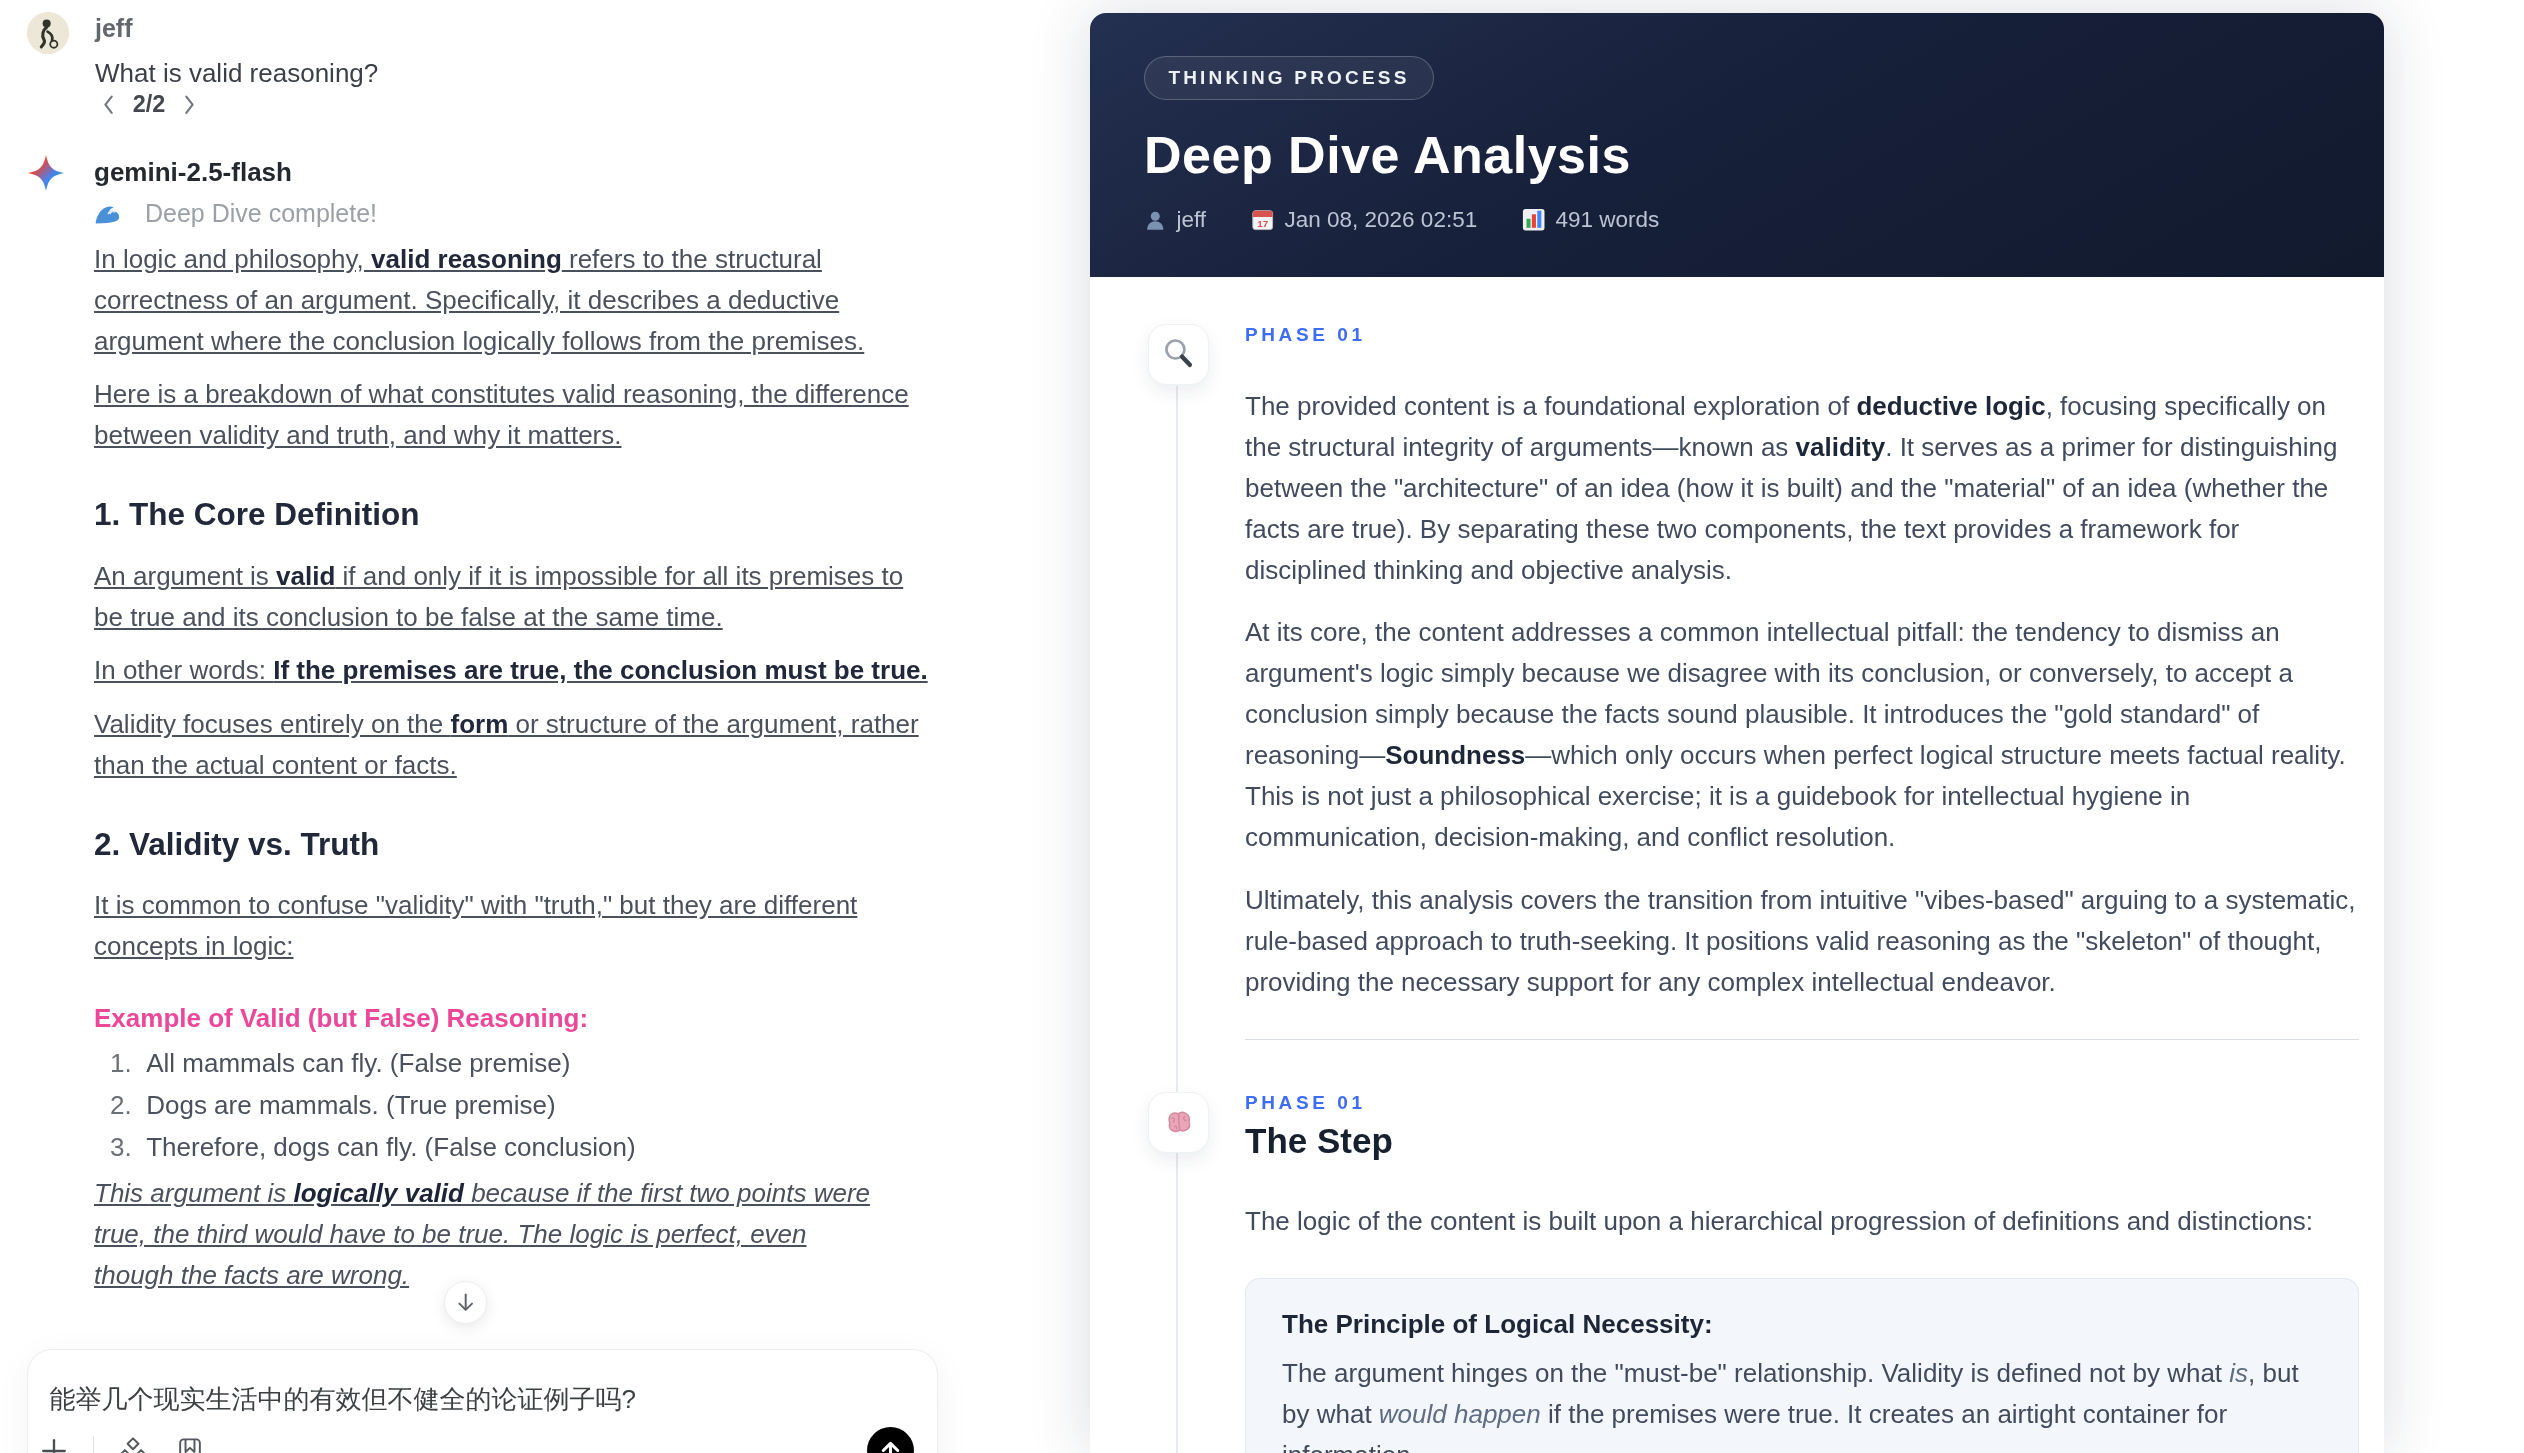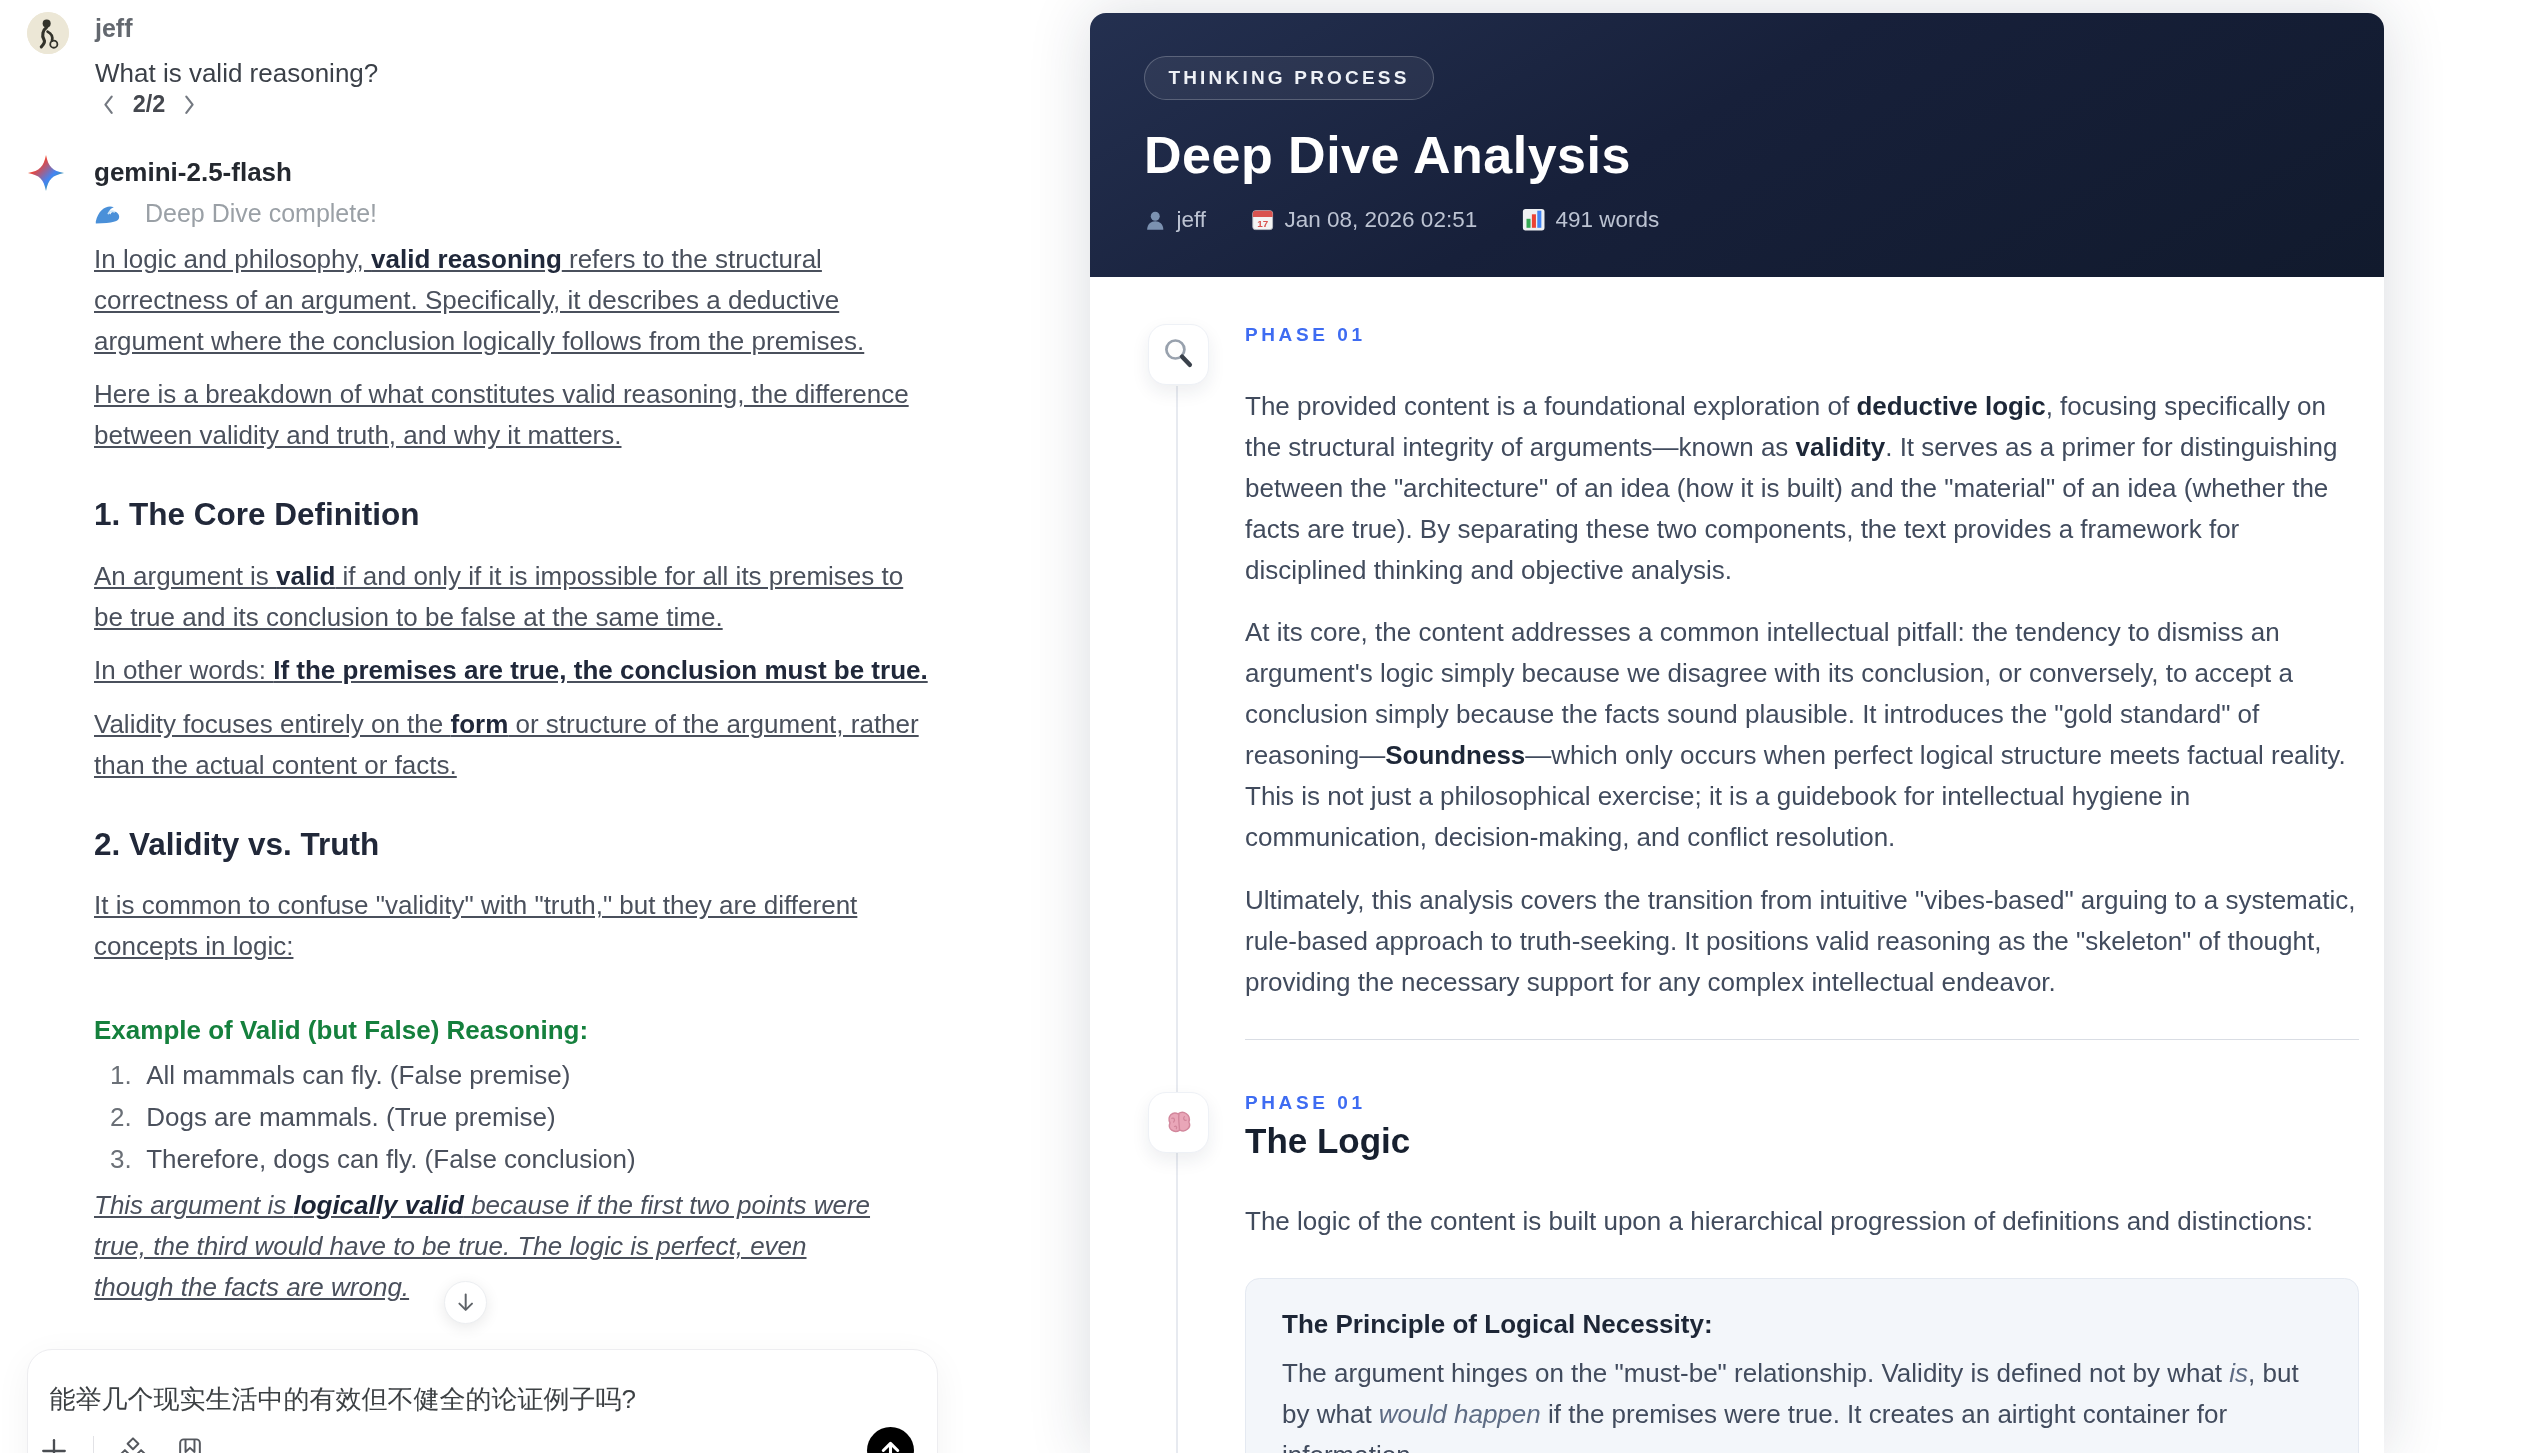--- a/index.html
+++ b/index.html
@@ -16,21 +16,21 @@
   .pager-count{font-size:23.4px;font-weight:bold;color:#44474e;}
   .icon-btn{background:none;border:none;padding:0;cursor:pointer;display:flex;align-items:center;}
   .msg-assistant{margin-top:34px;}
   .assistant-head{display:flex;gap:29px;}
   .gem-icon{width:38px;height:38px;flex:0 0 38px;margin-top:1.8px;}
   .model-name{font-size:26px;font-weight:bold;color:#24282f;line-height:1.1;margin-top:5.4px;}
   .status-line{display:flex;align-items:center;gap:24px;margin-top:12.6px;font-size:25px;color:#9aa0a6;}
   .md{margin-left:67px;width:843px;margin-top:10.8px;}
   .md p{font-size:26px;line-height:41px;color:#4a505c;margin:0 0 12.6px;text-decoration:underline;}
   .md h3{font-size:31.5px;line-height:1.2;color:#212839;margin:40px 0 21.6px;font-weight:bold;}
-  .md .ex-head{font-size:26px;font-weight:bold;color:#15803d;margin:48px 0 9px;}
+  .md .ex-head{font-size:26px;font-weight:bold;color:#ec4899;margin:36px 0 9px;}
   .md ul{list-style:none;margin:1.8px 0 7.2px;padding:0 0 0 51px;}
   .md ul li{position:relative;font-size:26px;line-height:41px;color:#4a505c;margin-bottom:5.4px;}
   .md ul li::before{content:'';position:absolute;left:-25px;top:16px;width:8px;height:8px;border-radius:50%;background:#c7cad0;}
   .md ol{margin:1.8px 0 5.4px;padding:0 0 0 45px;}
   .md ol li{font-size:26px;line-height:41px;color:#4a505c;margin-bottom:0.9px;padding-left:7.2px;}
   .md ol li::marker{color:#6b7077;}
   .note{font-style:italic;margin-left:51px;width:792px;}
   .seg-b{font-weight:bold;color:#20283a;}
   .seg-i{font-style:italic;}
   .note .seg-b{color:#1c2435;}
@@ -257,21 +257,21 @@
     <div class="phase phase-2">
       <div class="phase-icon">
         <svg width="36" height="36" viewBox="0 0 40 40">
           <path d="M10 21 C6.5 14 13 7.5 19 11 C25 6.5 33.5 12 31 20 C34 26 27.5 32 21 29 C14.5 33 7 28 10 21 Z" fill="#e9a6b8" stroke="#d2879c" stroke-width="1.6"></path>
           <path d="M20 11 C19 17 20.5 23 20.5 29" stroke="#d2879c" stroke-width="1.6" fill="none"></path>
           <path d="M12 16 C15 15 16 18 14 20 M26 14 C24 16 26 19 28 18 M15 25 C17 24 18 26 17 27.5" stroke="#d2879c" stroke-width="1.4" fill="none" stroke-linecap="round"></path>
         </svg>
       </div>
       <div class="phase-content">
         <div class="phase-label">PHASE 01</div>
-        <div class="phase-title">The Logic</div>
+        <div class="phase-title">The Step</div>
         <p class="intro-gap"><span>The logic of the content is built upon a hierarchical progression of definitions and distinctions:</span></p>
 
         <div class="callout">
           <div class="callout-title">The Principle of Logical Necessity:</div>
           <p><span>The argument hinges on the "must-be" relationship. Validity is defined not by what </span><span class="seg-i">is</span><span>, but by what </span><span class="seg-i">would happen</span><span> if the premises were true. It creates an airtight container for information.</span></p>
         </div>
 
       </div>
     </div>
 

